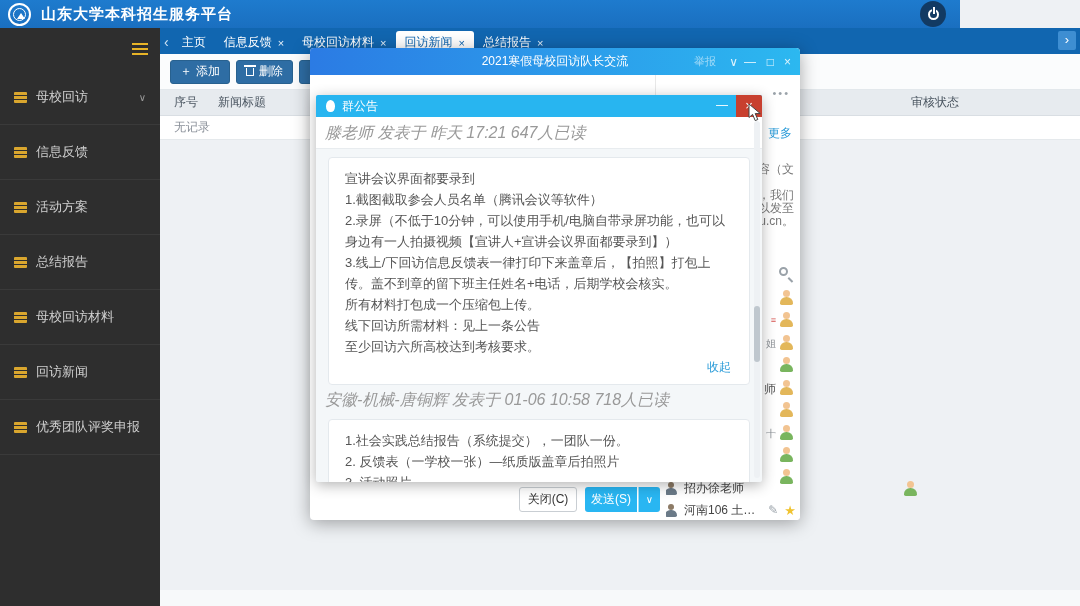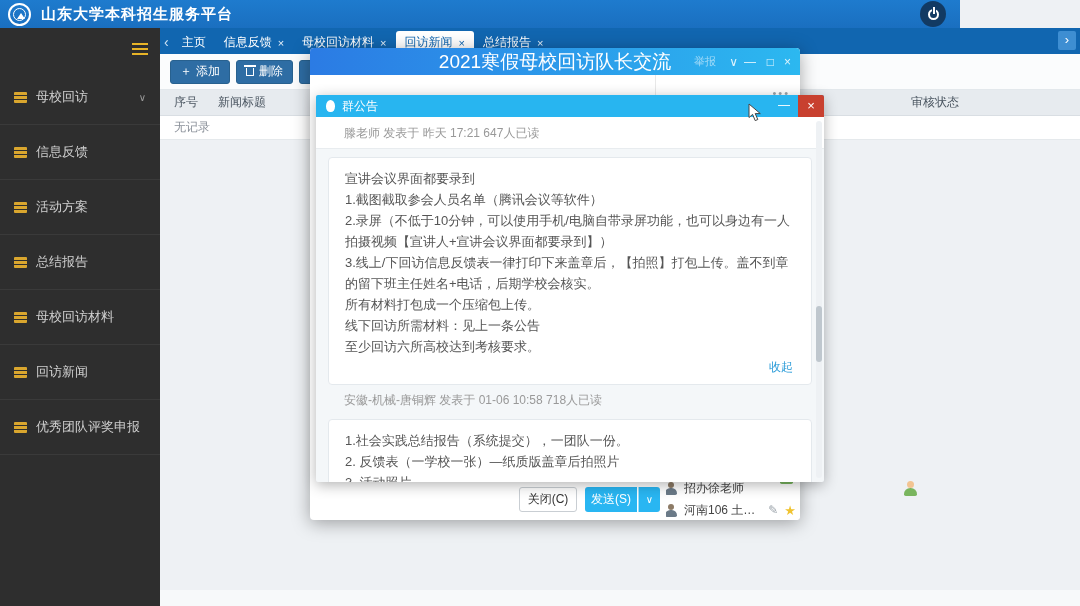--- a/index.html
+++ b/index.html
@@ -43,21 +43,21 @@
   .thead { height:26px; background:#e7ebef; display:flex; align-items:center; font-size:12px; color:#4a5560; border-bottom:1px solid #d9dee3; }
   .th-idx { width:58px; padding-left:14px; }
   .th-title { flex:1; }
   .th-status { width:290px; text-align:center; }
   .trow { height:24px; background:#fff; border-bottom:1px solid #e5e9ec; display:flex; align-items:center; font-size:12px; color:#8a9099; padding-left:14px; }
   .bottom-strip { position:absolute; left:0; bottom:0; right:0; height:16px; background:#f7f9fa; }
 
   
   .chatwin { position:absolute; left:310px; top:48px; width:490px; height:472px; background:#fff; border-radius:4px; box-shadow:0 3px 18px rgba(0,0,0,.35); z-index:20; }
   .chat-titlebar { height:27px; background:linear-gradient(90deg,#2b7be4,#2cb8f0); border-radius:4px 4px 0 0; position:relative; display:flex; align-items:center; justify-content:center; }
-  .chat-title { color:#fff; font-size:19px;text-align:right; }
+  .chat-title { color:#fff; font-size:12px;text-align:right; }
   .chat-ctrl { position:absolute; top:0; height:27px; display:flex; align-items:center; color:rgba(255,255,255,.85); font-size:12px; }
   .ctrl-report { right:84px; font-size:11px; color:rgba(255,255,255,.55); cursor:pointer; }
   .ctrl-chevron { right:62px; cursor:pointer; }
   .ctrl-min { right:44px; cursor:pointer; }
   .ctrl-max { right:26px; cursor:pointer; }
   .ctrl-close { right:9px; cursor:pointer; }
 
   .chat-footer { position:absolute; left:11px; bottom:0; width:345px; height:44px; background:#fff; border-top:1px solid #ececec; border-radius:0 0 0 4px; z-index:22; }
   .btn-close { position:absolute; left:198px; top:10px; width:58px; height:25px; background:#fff; border:1px solid #c9ced3; border-radius:3px; font-size:12px; color:#333; cursor:pointer; }
   .btn-send { position:absolute; left:264px; top:10px; width:52px; height:25px; background:#29b6f2; border:none; border-radius:3px 0 0 3px; font-size:12px; color:#fff; cursor:pointer; }
@@ -79,28 +79,28 @@
   .mfrag.red { color:#d9534f; font-size:9px; }
   .mrow { position:absolute; left:8px; right:4px; height:18px; display:flex; align-items:center; font-size:12px; color:#444; white-space:nowrap; }
   .mrow .mini-av { width:14px; height:13px; position:relative; margin-right:6px; flex:none; }
   .mini-av .head { position:absolute; left:4px; top:0; width:6px; height:6px; border-radius:50%; background:#8d7b66; }
   .mini-av .bodyp { position:absolute; left:1px; top:6px; width:12px; height:7px; border-radius:6px 6px 2px 2px; background:#6b7a88; }
   .mname { overflow:hidden; text-overflow:ellipsis; max-width:92px; }
   .pencil-icon { color:#9aa2a9; font-size:12px; margin-left:4px; cursor:pointer; }
   .star-icon { color:#f0c330; font-size:13px; margin-left:6px; cursor:pointer; }
 
   
-  .dialog { position:absolute; left:316px; top:95px; width:508px; height:387px; background:#f4f7f9; box-shadow:0 3px 14px rgba(0,0,0,.3); z-index:30; border-radius:2px; overflow:hidden; }
+  .dialog { position:absolute; left:316px; top:95px; width:446px; height:387px; background:#f4f7f9; box-shadow:0 3px 14px rgba(0,0,0,.3); z-index:30; border-radius:2px; overflow:hidden; }
   .dlg-header { height:22px; background:#28b5f0; display:flex; align-items:center; position:relative; }
   .qq-icon { width:9px; height:12px; background:#fff; border-radius:50% 50% 45% 45%; margin-left:10px; }
   .dlg-title { color:#fff; font-size:12px; margin-left:7px; }
   .dlg-min { position:absolute; right:34px; top:0; height:22px; line-height:20px; color:#fff; font-size:12px; cursor:pointer; }
   .dlg-close { position:absolute; right:0; top:0; width:26px; height:22px; background:#c8402f; color:#fff; font-size:13px; text-align:center; line-height:21px; cursor:pointer; }
   .dlg-body { position:absolute; left:0; top:22px; right:0; bottom:0; overflow:hidden; }
-  .author-strip { background:#fff; border-bottom:1px solid #e8ecef; height:32px; line-height:32px; padding-left:28px; font-size:12px; color:#999; }
+  .author-strip { background:#fff; border-bottom:1px solid #e8ecef; height:32px; line-height:32px; padding-left:9px; font-size:16px; color:#999;font-style:italic; }
   .author-strip.plain { background:transparent; border-bottom:none; height:26px; line-height:30px; }
   .post-card { background:#fff; border:1px solid #e4e9ed; border-radius:4px; margin:8px 12px 0 12px; padding:10px 16px 8px 16px; }
   .post-line { font-size:13px; color:#555; line-height:21px; }
   .collapse-link { text-align:right; font-size:12px; color:#2a9bd8; padding:2px 2px 0 0; cursor:pointer; }
   .dlg-scrollbar { position:absolute; right:2px; top:26px; bottom:4px; width:6px; background:#eef1f4; border-radius:3px; }
   .dlg-thumb { position:absolute; left:0; top:185px; width:6px; height:56px; background:#bfc7ce; border-radius:3px; cursor:pointer; }
 
   .cursor { position:absolute; left:748px; top:103px; z-index:40; pointer-events:none; }
 </style>
 </head>

